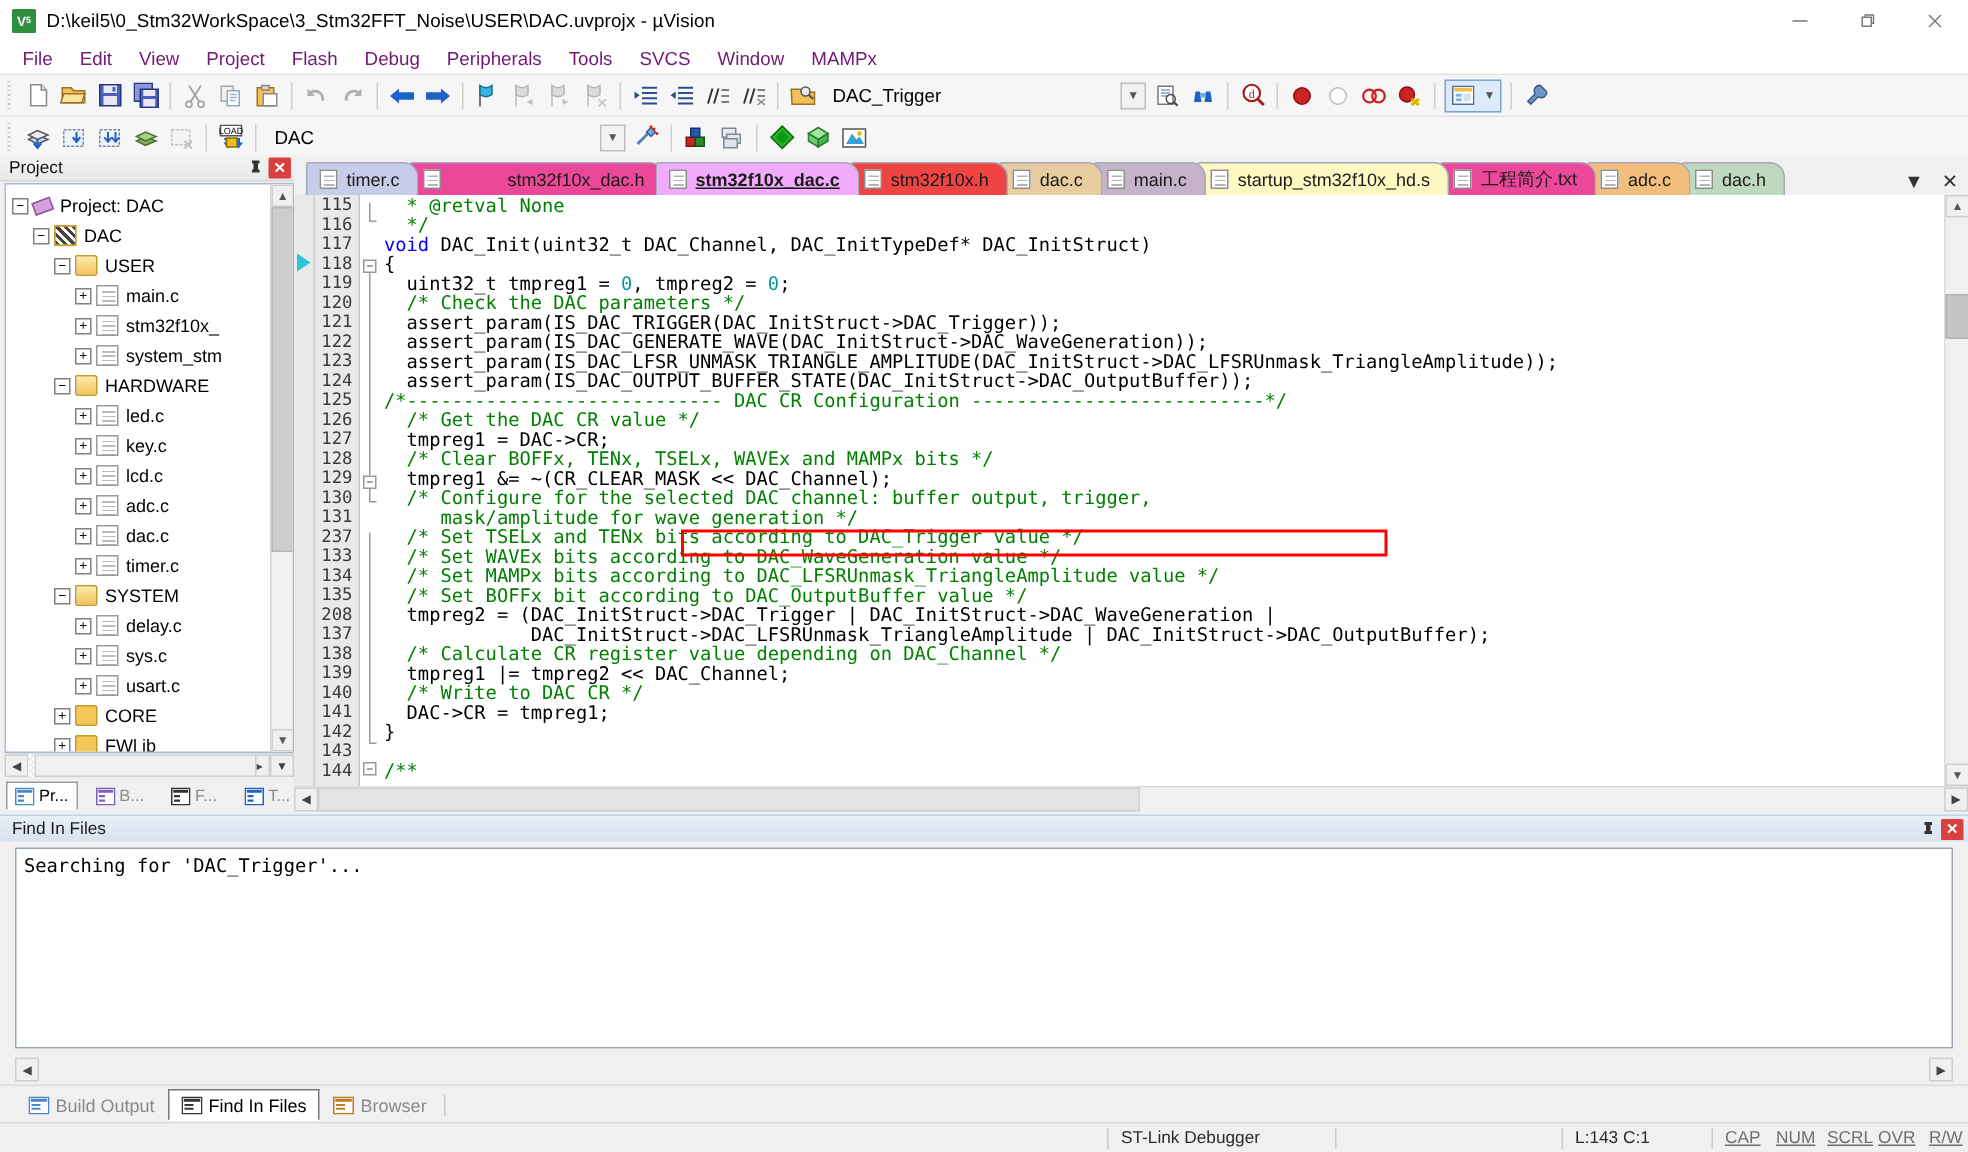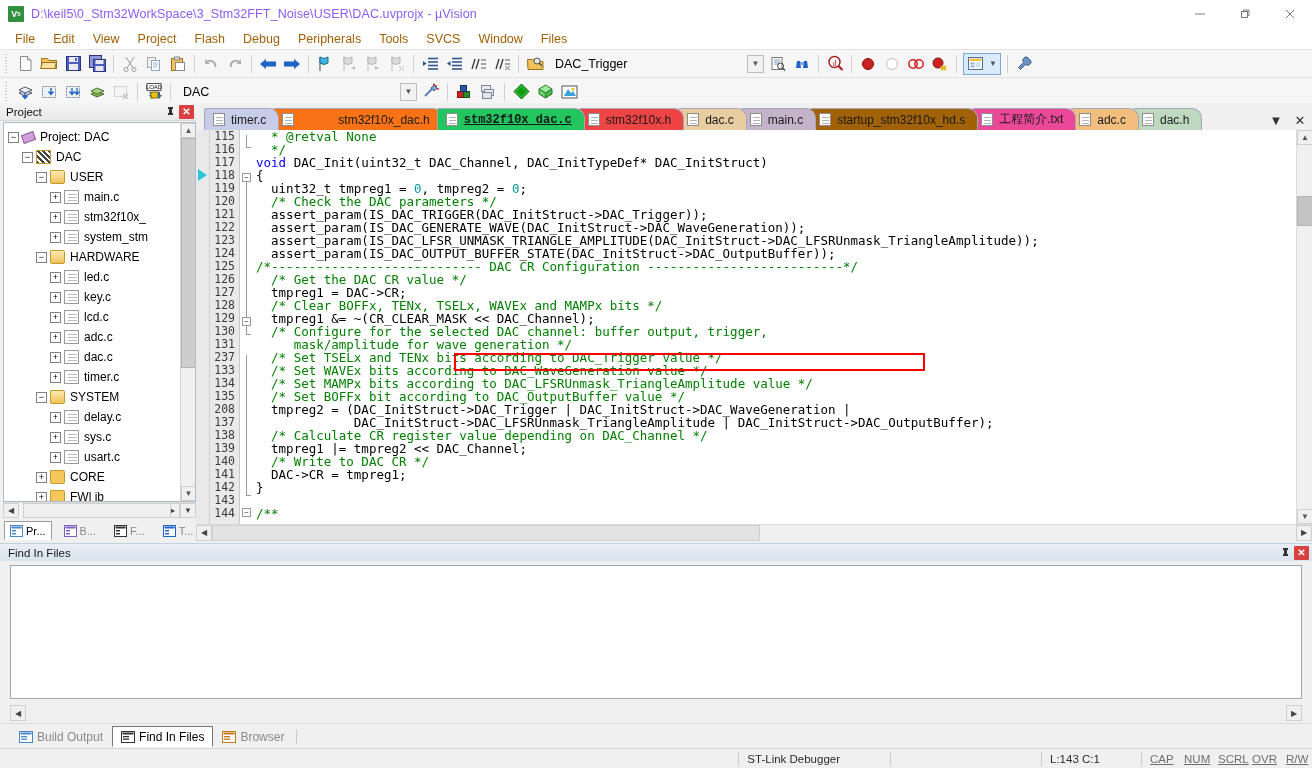--- a/index.html
+++ b/index.html
@@ -18,33 +18,33 @@
   .titlebar {
     height: 28px; background: #ffffff; display: flex; align-items: center;
     border-bottom: 0px solid #ddd; position: relative;
   }
   .title-icon {
     width: 16px; height: 16px; margin-left: 8px; margin-right: 7px;
     background: #2f8f3f; border-radius: 1px; position: relative;
     display: inline-flex; align-items: center; justify-content: center;
     color: #fff; font-size: 9px; font-weight: bold; line-height: 1;
   }
-  .title-text { font-size: 12.5px; color: #8b5cf6; letter-spacing: .1px; }
+  .title-text { font-size: 12.5px; color: #000000; letter-spacing: .1px; }
   .win-controls { position: absolute; right: 0; top: 0; height: 28px; display: flex; }
   .win-btn {
     width: 45px; height: 28px; display: flex; align-items: center; justify-content: center;
     color: #7a7a7a; font-size: 13px;
   }
 
   
   .menubar {
     height: 22px; background: #ffffff; display: flex; align-items: center;
     padding-left: 6px; border-bottom: 1px solid #e3e3e3;
   }
-  .menu-item { padding: 2px 9px; font-size: 12.5px; color: #a16207; }
+  .menu-item { padding: 2px 9px; font-size: 12.5px; color: #701a75; }
 
   
   .toolbar {
     height: 28px; background: #f6f6f6; display: flex; align-items: center;
     border-bottom: 1px solid #e0e0e0; padding-left: 4px;
   }
   .tb-grip { width: 6px; height: 20px; margin-right: 3px;
     background-image: repeating-linear-gradient(to bottom, #c6c6c6 0 1px, transparent 1px 3px);
     background-position: 1px 0; background-size: 2px 100%; background-repeat: repeat-y;
   }
@@ -224,21 +224,21 @@
     <div class="menu-item">File</div>
     <div class="menu-item">Edit</div>
     <div class="menu-item">View</div>
     <div class="menu-item">Project</div>
     <div class="menu-item">Flash</div>
     <div class="menu-item">Debug</div>
     <div class="menu-item">Peripherals</div>
     <div class="menu-item">Tools</div>
     <div class="menu-item">SVCS</div>
     <div class="menu-item">Window</div>
-    <div class="menu-item">Files</div>
+    <div class="menu-item">MAMPx</div>
   </div>
 
   <div class="toolbar">
     <div class="tb-grip"></div>
 
     <div class="tb-btn">
       <svg width="17" height="17" viewBox="0 0 17 17">
           <path d="M3.5 1.5h7l3.5 3.5v10.5h-10.5z" fill="#fff" stroke="#8a8a8a"></path>
           <path d="M10.5 1.5v3.5h3.5" fill="#e5e5e5" stroke="#8a8a8a"></path>
         </svg>
@@ -725,41 +725,41 @@
           </div>
         </div>
     </div>
 
     <div class="editor">
       <div class="tabstrip" id="tabstrip">
         <div class="etab" style="background: rgb(199, 205, 232); z-index: 20;">
             <span class="fico"></span>
             <span class="lbl">timer.c</span>
           </div>
-          <div class="etab" style="background: #f97316; z-index: 19; gap: 44px;">
+          <div class="etab" style="background: #ec4899; z-index: 19; gap: 44px;">
             <span class="fico"></span>
             <span class="lbl">stm32f10x_dac.h</span>
           </div>
-          <div class="etab active" style="background: #22c55e; z-index: 20; font-family: Liberation Mono, monospace;">
+          <div class="etab active" style="background: #f0abfc; z-index: 20;">
             <span class="fico"></span>
             <span class="lbl">stm32f10x_dac.c</span>
           </div>
           <div class="etab" style="background: #ef4444; z-index: 17;">
             <span class="fico"></span>
             <span class="lbl">stm32f10x.h</span>
           </div>
           <div class="etab" style="background: rgb(232, 205, 160); z-index: 16;">
             <span class="fico"></span>
             <span class="lbl">dac.c</span>
           </div>
           <div class="etab" style="background: rgb(196, 179, 201); z-index: 15;">
             <span class="fico"></span>
             <span class="lbl">main.c</span>
           </div>
-          <div class="etab" style="background: #a16207; z-index: 14; margin-top: 20px;">
+          <div class="etab" style="background: #fef9c3; z-index: 14; margin-top: 20px;">
             <span class="fico"></span>
             <span class="lbl">startup_stm32f10x_hd.s</span>
           </div>
           <div class="etab" style="background: #ec4899; z-index: 13;">
             <span class="fico"></span>
             <span class="lbl">工程简介.txt</span>
           </div>
           <div class="etab" style="background: rgb(242, 190, 126); z-index: 12;">
             <span class="fico"></span>
             <span class="lbl">adc.c</span>
@@ -848,20 +848,21 @@
       <span>Find In Files</span>
       <span style="flex:1"></span>
       <span class="pin-btn">
         <svg width="11" height="11" viewBox="0 0 11 11">
             <path d="M3 1h5v2h-1v4h1v2h-5v-2h1v-4h-1z" fill="#333"></path>
           </svg>
       </span>
       <span class="close-btn">✕</span>
     </div>
     <div class="fif-body">
+      <div>Searching for 'DAC_Trigger'...</div>
     </div>
     <div class="fif-hscroll">
       <div class="hs-btn" style="width:16px;height:16px">◀</div>
       <div class="hs-track" style="background:#f0f0f0"></div>
       <div class="hs-btn" style="width:16px;height:16px">▶</div>
     </div>
   </div>
 
   <div class="bottom-tabs" id="bottom-tabs">
       <div class="btab">

